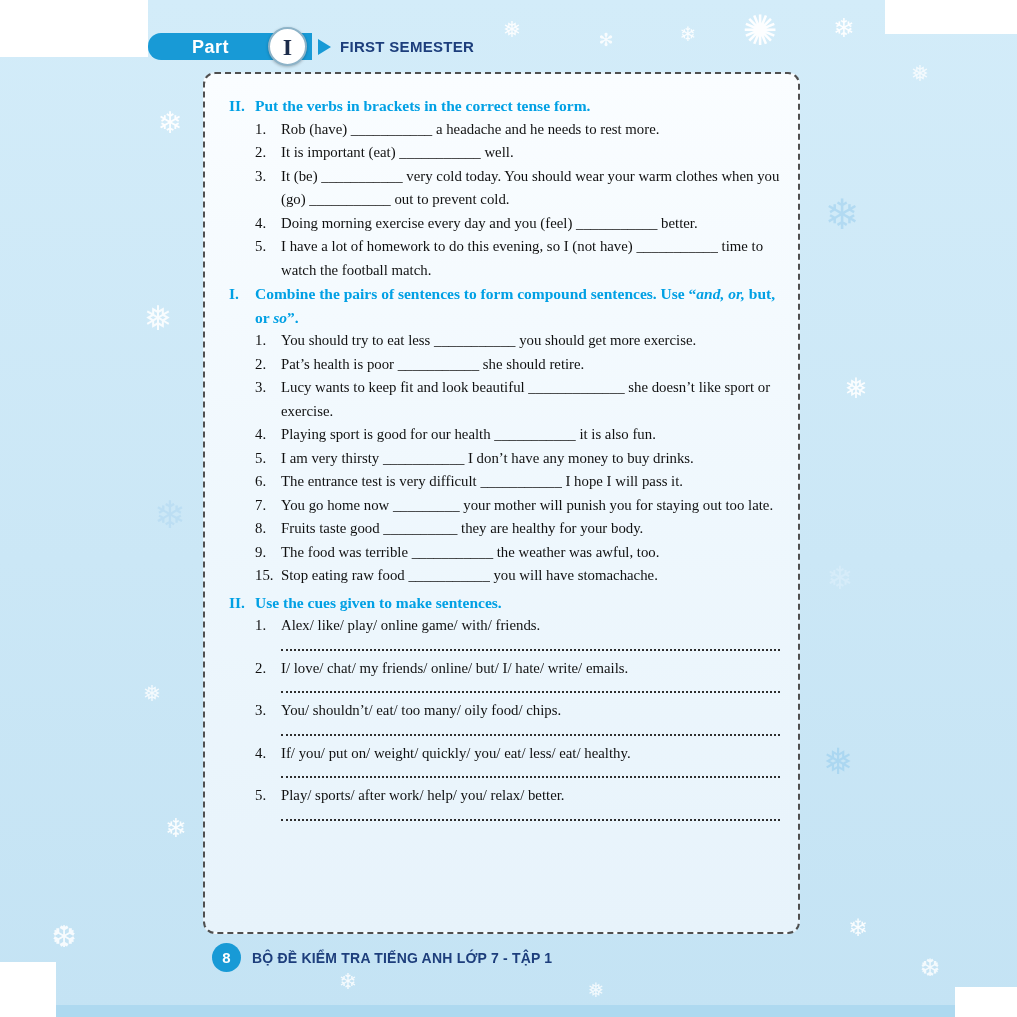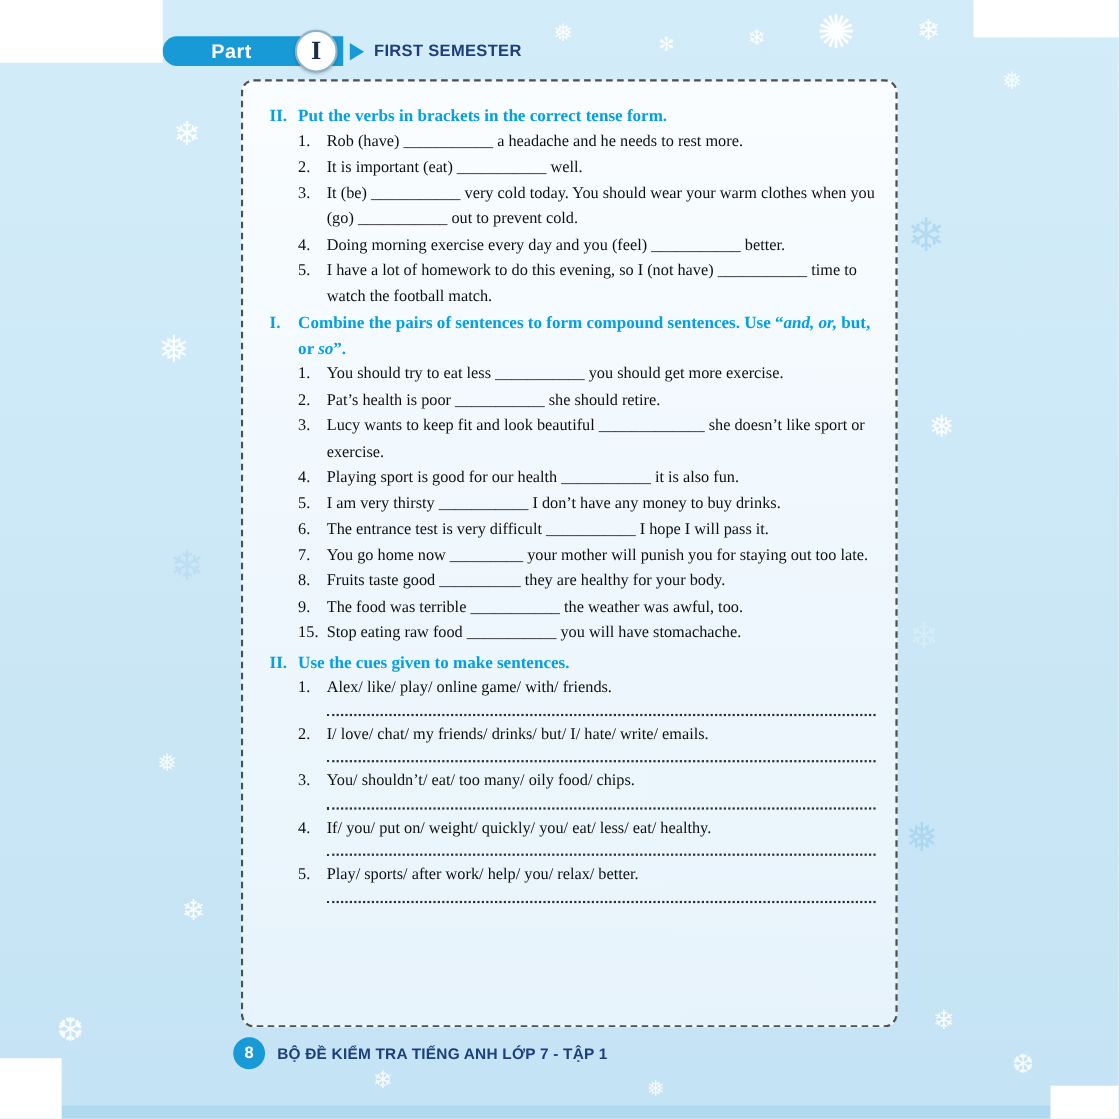--- a/index.html
+++ b/index.html
@@ -28,21 +28,21 @@
                  display:flex; align-items:center; justify-content:center;
                  box-shadow:0 1px 3px rgba(0,0,0,.25); }
   .part-circle span { font:700 24px/1 "Liberation Serif","DejaVu Serif",serif; color:#1c2b4a; }
   .chevron { position:absolute; left:318px; top:39px; width:0; height:0; z-index:3;
              border-top:8px solid transparent; border-bottom:8px solid transparent;
              border-left:13px solid #189ad6; }
   .semester { position:absolute; left:340px; top:39px; z-index:3; color:#1d3e7c; letter-spacing:.3px;
               font:700 15px/16px "Liberation Sans","DejaVu Sans",sans-serif; }
 
   
-  .box { position:absolute; left:219px; top:72px; width:597px; height:862px;
+  .box { position:absolute; left:203px; top:72px; width:597px; height:862px;
          border:2px dashed #4f4f4f; border-radius:12px; z-index:2;
          background:linear-gradient(180deg,#fafdff 0%,#eef7fd 55%,#e7f3fb 100%); }
   .box-inner { padding:20px 16px 0 24px; color:#101010;
                font-family:"Liberation Serif","DejaVu Serif",serif;
                font-size:14.8px; line-height:23.5px; }
 
   .sec-head { display:flex; font-weight:700; font-size:15.5px; color:#01a0e4; }
   .sec-head .rnum { width:26px; flex:none; }
   .sec-head .htxt { flex:1; }
   .sec-head.mt { margin-top:3px; }
@@ -209,21 +209,21 @@
     <div class="item">
       <span class="inum">1.</span>
       <span class="itxt">Alex/ like/ play/ online game/ with/ friends.</span>
     </div>
     <div class="dots"></div>
   </div>
 
   <div class="cue">
     <div class="item">
       <span class="inum">2.</span>
-      <span class="itxt">I/ love/ chat/ my friends/ drinks/ but/ I/ hate/ write/ emails.</span>
+      <span class="itxt">I/ love/ chat/ my friends/ online/ but/ I/ hate/ write/ emails.</span>
     </div>
     <div class="dots"></div>
   </div>
 
   <div class="cue">
     <div class="item">
       <span class="inum">3.</span>
       <span class="itxt">You/ shouldn’t/ eat/ too many/ oily food/ chips.</span>
     </div>
     <div class="dots"></div>

